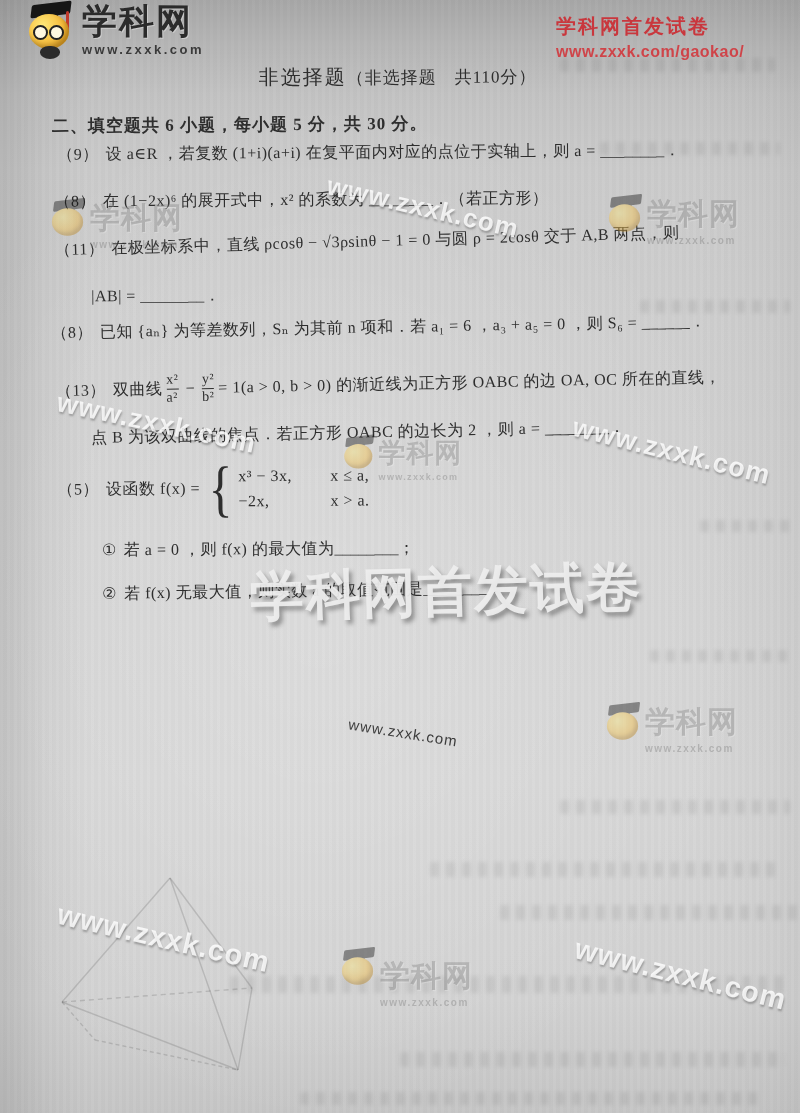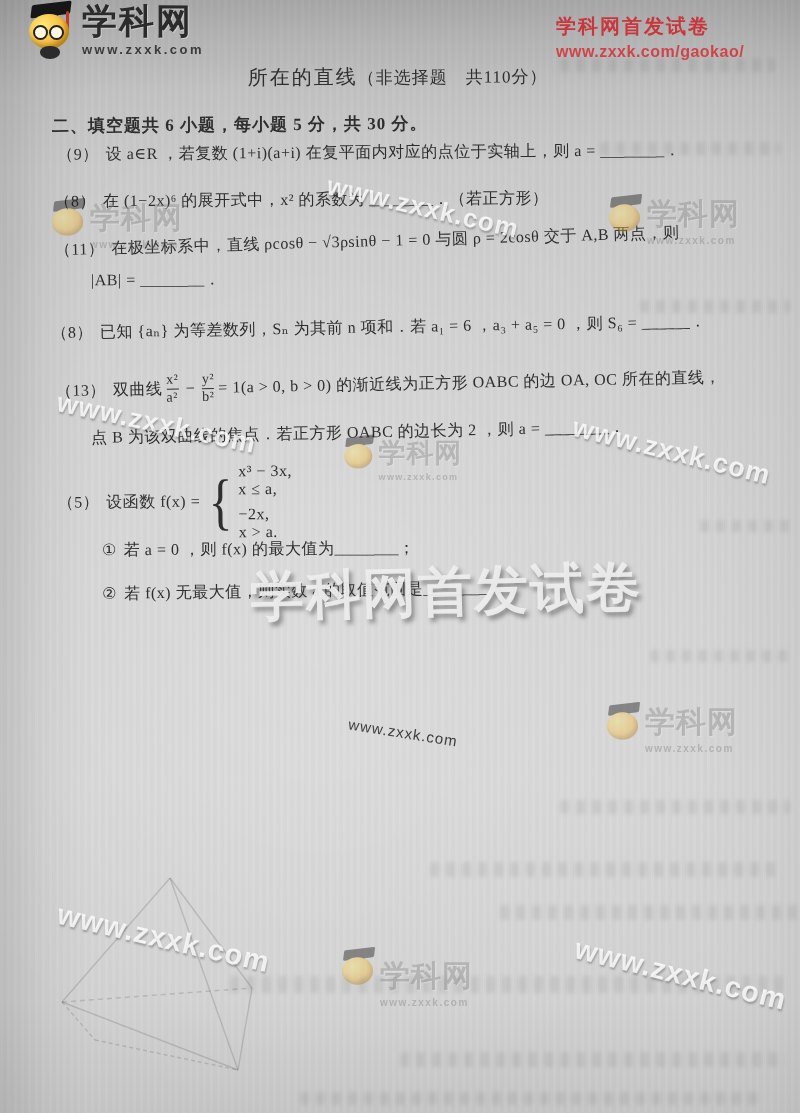--- a/index.html
+++ b/index.html
@@ -41,21 +41,21 @@
   .title-paren{font-size:17px;letter-spacing:1px;}
   .section-line{left:55px;top:112px;font-size:17px;font-weight:700;letter-spacing:1px;}
   
   .frac{display:inline-flex;flex-direction:column;align-items:flex-start;vertical-align:middle;margin:0 4px;line-height:1.05;font-size:14px;}
   .fbar{display:block;width:100%;border-top:1.4px solid #2e2e2e;margin:1px 0;}
   .op{margin:0 3px;}
   
   .pw{display:flex;align-items:center;}
   .brace{font-size:62px;font-weight:400;line-height:.85;margin:0 3px 0 5px;transform:scaleX(.8);}
   .cases{display:flex;flex-direction:column;gap:7px;font-size:16px;}
-  .case-row{display:flex;flex-direction:column;}
+  .case-row{display:flex;}
   .case-expr{width:92px;}
   
   .wm{position:absolute;z-index:4;pointer-events:none;}
   .wm-diag{font-family:"Liberation Sans","DejaVu Sans",sans-serif;font-weight:700;color:rgba(255,255,255,0.82);
     text-shadow:1px 2px 2px rgba(70,70,70,0.38);letter-spacing:1px;}
   .wm-big{font-family:"Liberation Sans","DejaVu Sans",sans-serif;font-weight:900;font-size:54px;letter-spacing:2px;
     color:rgba(238,238,238,0.93);text-shadow:3px 4px 4px rgba(60,60,60,0.48);}
   .wm-center{font-family:"Liberation Sans","DejaVu Sans",sans-serif;color:#3c3c3c;font-size:15px;letter-spacing:1px;}
   .wm-logo{display:flex;align-items:center;opacity:.42;}
   .wm-logo .mascot{transform:scale(.78);transform-origin:top left;width:42px;height:50px;}
@@ -111,37 +111,37 @@
       <div class="brand-url">www.zxxk.com</div>
     </div>
   </div>
   <div class="red-block">
     <div class="red-title">学科网首发试卷</div>
     <div class="red-url">www.zxxk.com/gaokao/</div>
   </div>
 
   <div class="content">
     <div class="line title-line">
-      <span>所在的直线</span><span class="title-paren">（非选择题　共110分）</span>
+      <span>非选择题</span><span class="title-paren">（非选择题　共110分）</span>
     </div>
 
     <div class="line section-line">二、填空题共 6 小题，每小题 5 分，共 30 分。</div>
 
     <div class="line" style="left:60px;top:142px;">
       <span class="pnum">（9）</span><span>设 a∈R ，若复数 (1+i)(a+i) 在复平面内对应的点位于实轴上，则 a = </span><span class="blank">________</span><span>．</span>
     </div>
 
     <div class="line" style="left:57px;top:189px;">
       <span class="pnum">（8）</span><span>在 (1−2x)⁶ 的展开式中，x² 的系数为 </span><span class="blank">________</span><span>．（若正方形）</span>
     </div>
 
     <div class="line" style="left:57px;top:231px;transform:rotate(-1.2deg);">
       <span class="pnum">（11）</span><span>在极坐标系中，直线 ρcosθ − √3ρsinθ − 1 = 0 与圆 ρ = 2cosθ 交于 A,B 两点，则</span>
     </div>
-    <div class="line" style="left:93px;top:268px;">
+    <div class="line" style="left:93px;top:284px;">
       <span>|AB| = </span><span class="blank">________</span><span>．</span>
     </div>
 
     <div class="line" style="left:53px;top:317px;transform:rotate(-0.6deg);">
       <span class="pnum">（8）</span><span>已知 {aₙ} 为等差数列，Sₙ 为其前 n 项和．若 a₁ = 6 ，a₃ + a₅ = 0 ，则 S₆ = </span><span class="blank">______</span><span>．</span>
     </div>
 
     <div class="line" style="left:57px;top:368px;transform:rotate(-0.8deg);display:flex;align-items:center;">
       <span class="pnum">（13）</span>
         <span>双曲线</span>

